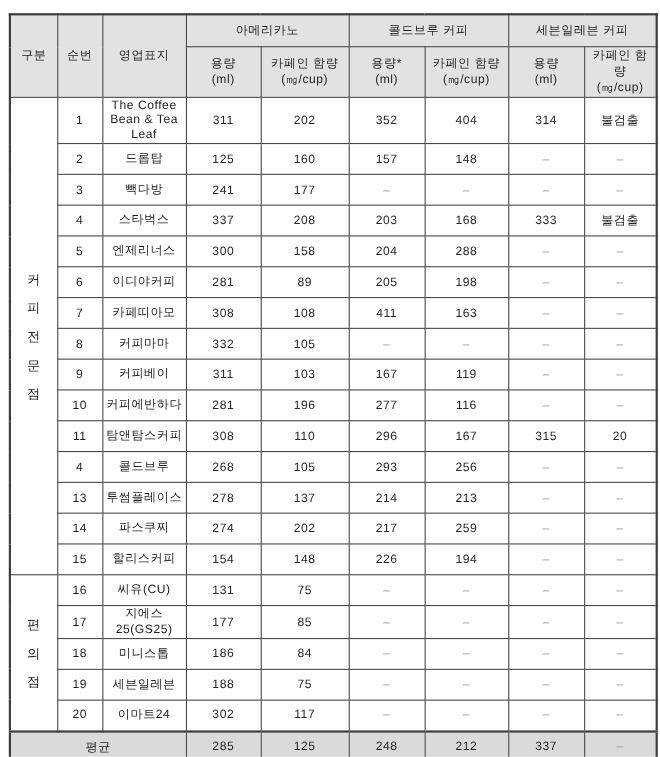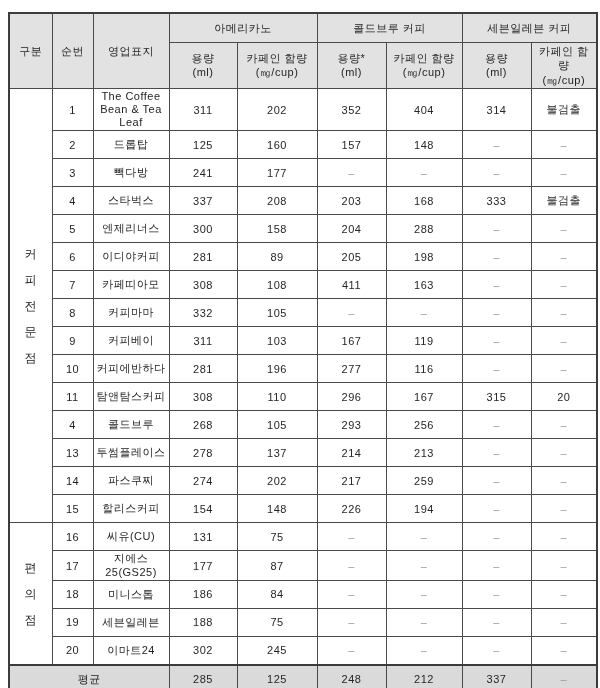--- a/index.html
+++ b/index.html
@@ -267,21 +267,21 @@
           <td class="num">75</td>
           <td class="num dash">–</td>
           <td class="num dash">–</td>
           <td class="num dash">–</td>
           <td class="num dash">–</td>
         </tr>
         <tr>
           <td>17</td>
           <td class="col-brand">지에스25(GS25)</td>
           <td class="num">177</td>
-          <td class="num">87</td>
+          <td class="num">85</td>
           <td class="num dash">–</td>
           <td class="num dash">–</td>
           <td class="num dash">–</td>
           <td class="num dash">–</td>
         </tr>
         <tr>
           <td>18</td>
           <td class="col-brand">미니스톱</td>
           <td class="num">186</td>
           <td class="num">84</td>
@@ -297,21 +297,21 @@
           <td class="num">75</td>
           <td class="num dash">–</td>
           <td class="num dash">–</td>
           <td class="num dash">–</td>
           <td class="num dash">–</td>
         </tr>
         <tr>
           <td>20</td>
           <td class="col-brand">이마트24</td>
           <td class="num">302</td>
-          <td class="num">245</td>
+          <td class="num">117</td>
           <td class="num dash">–</td>
           <td class="num dash">–</td>
           <td class="num dash">–</td>
           <td class="num dash">–</td>
         </tr>
       </tbody>
     <tbody>
       <tr class="avg-row">
         <td colspan="3">평균</td>
         <td class="num">285</td>

